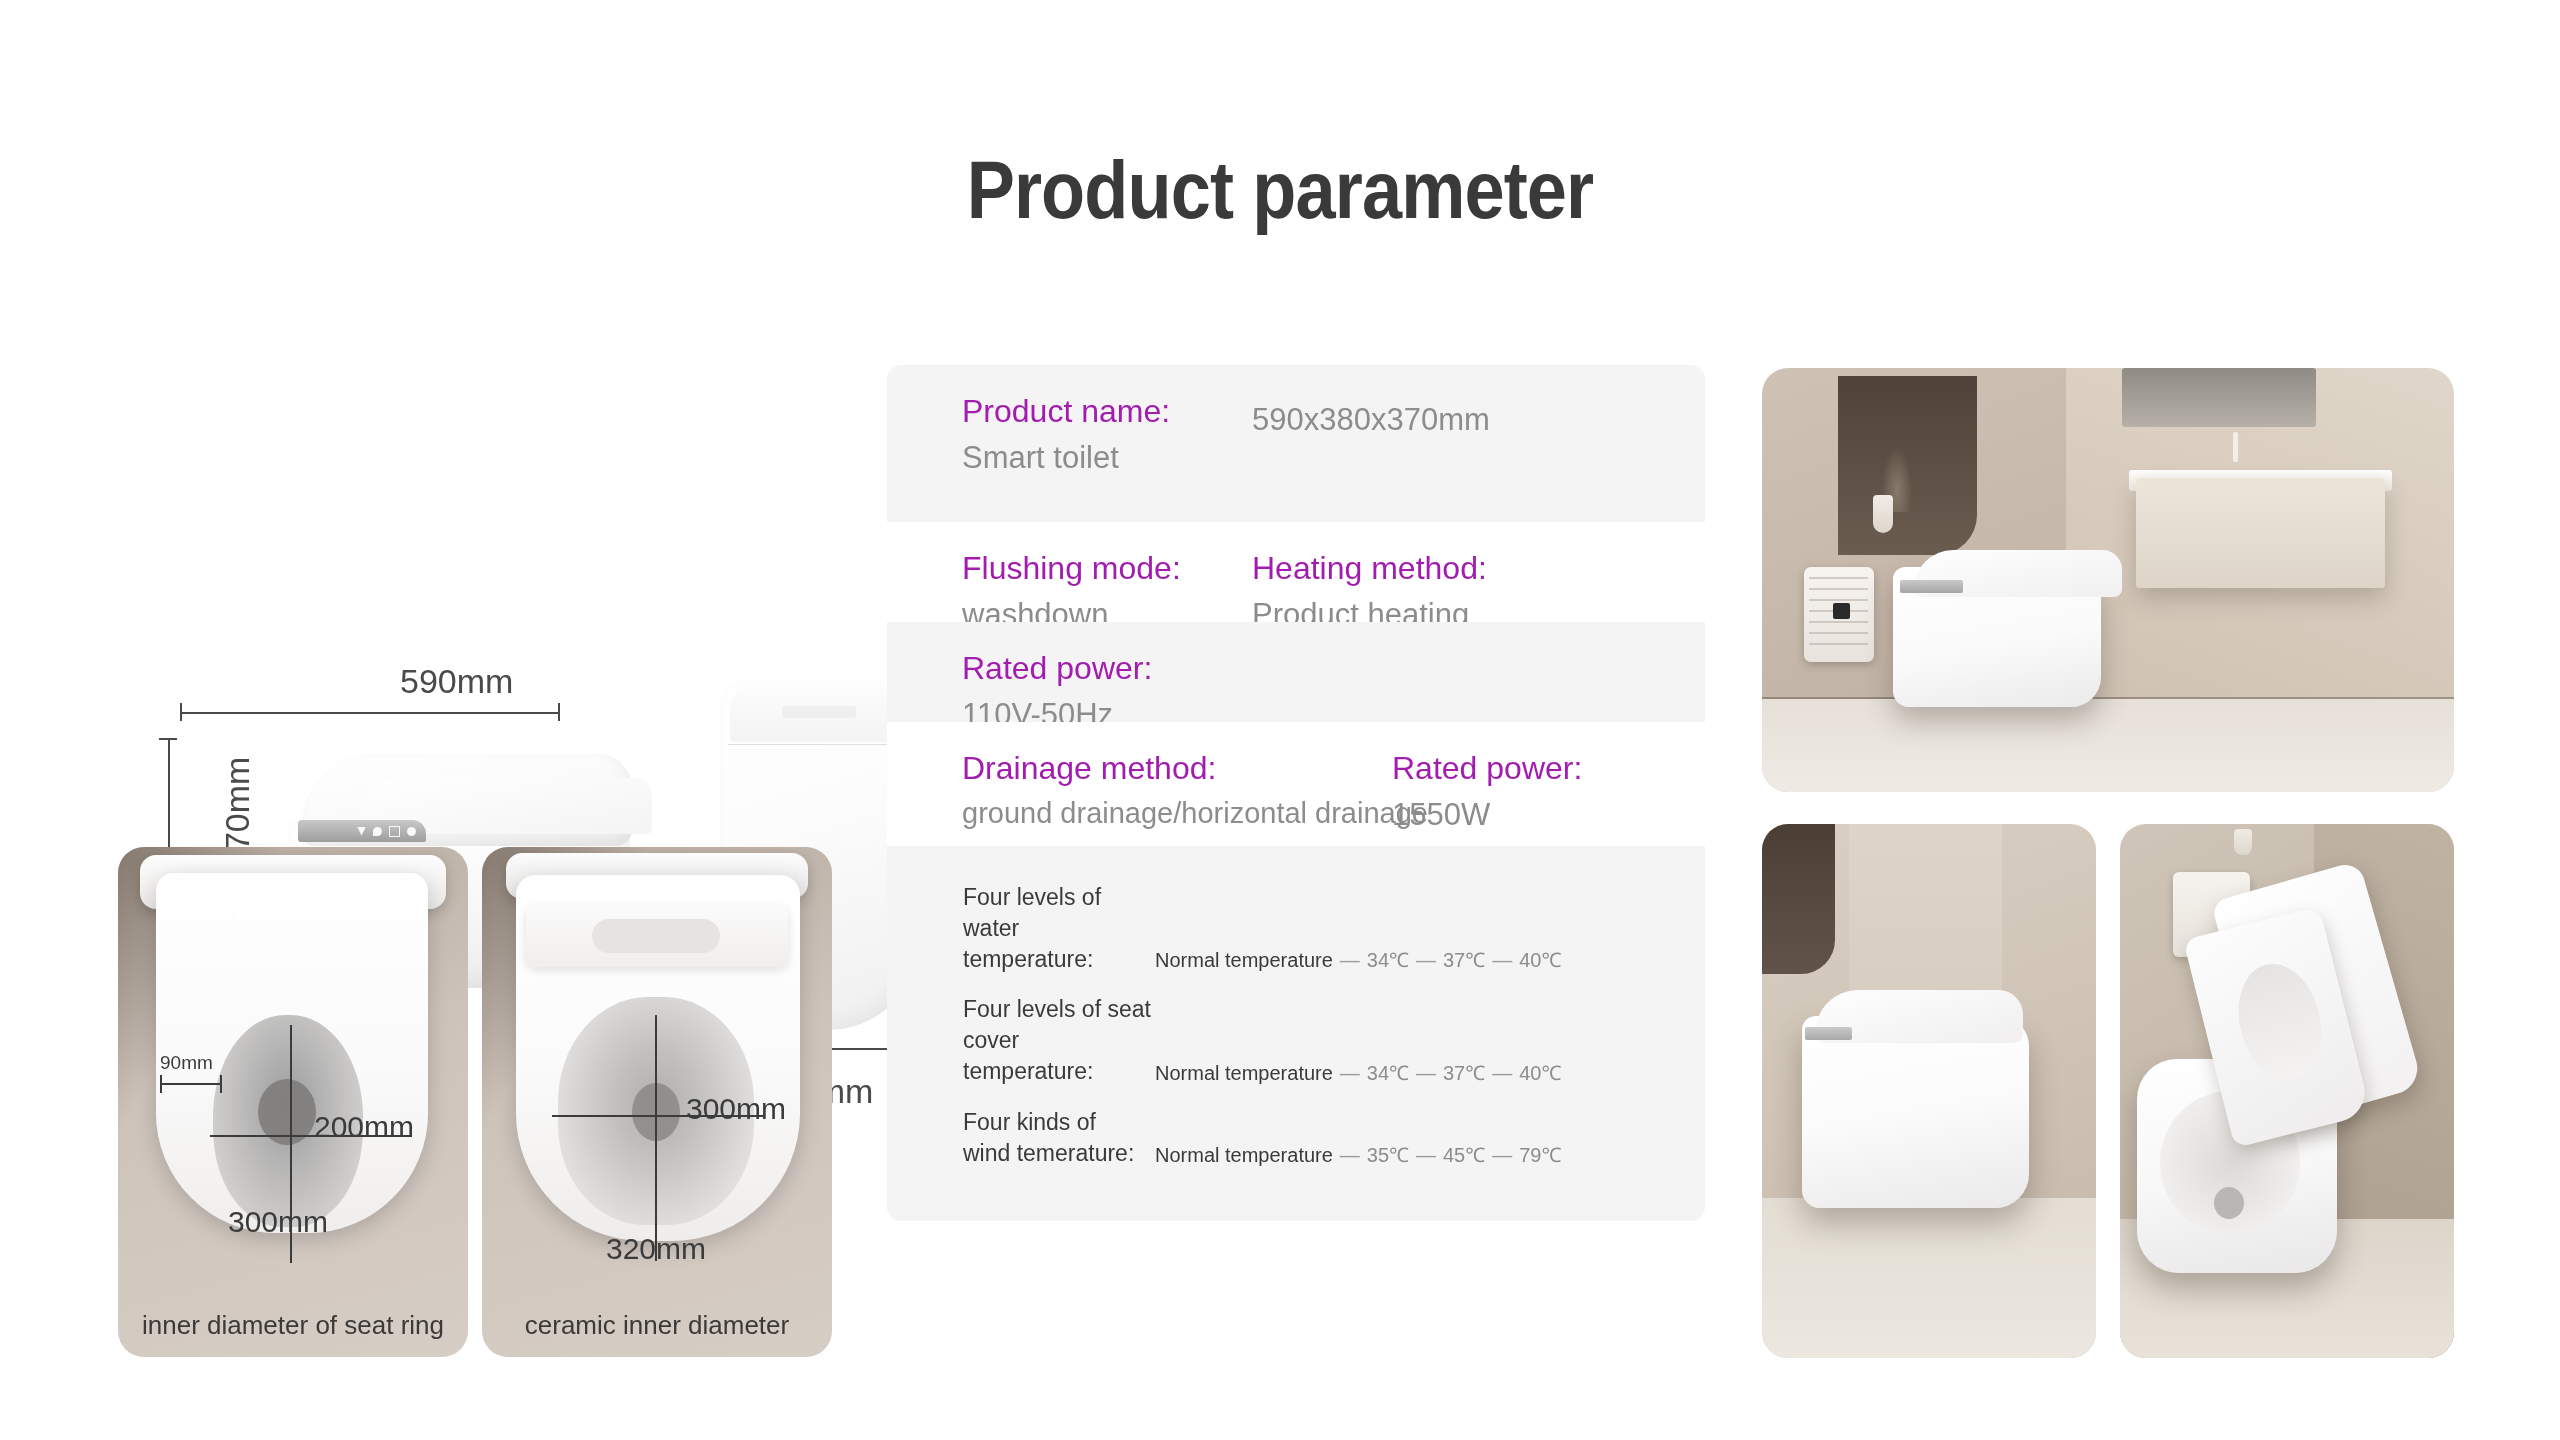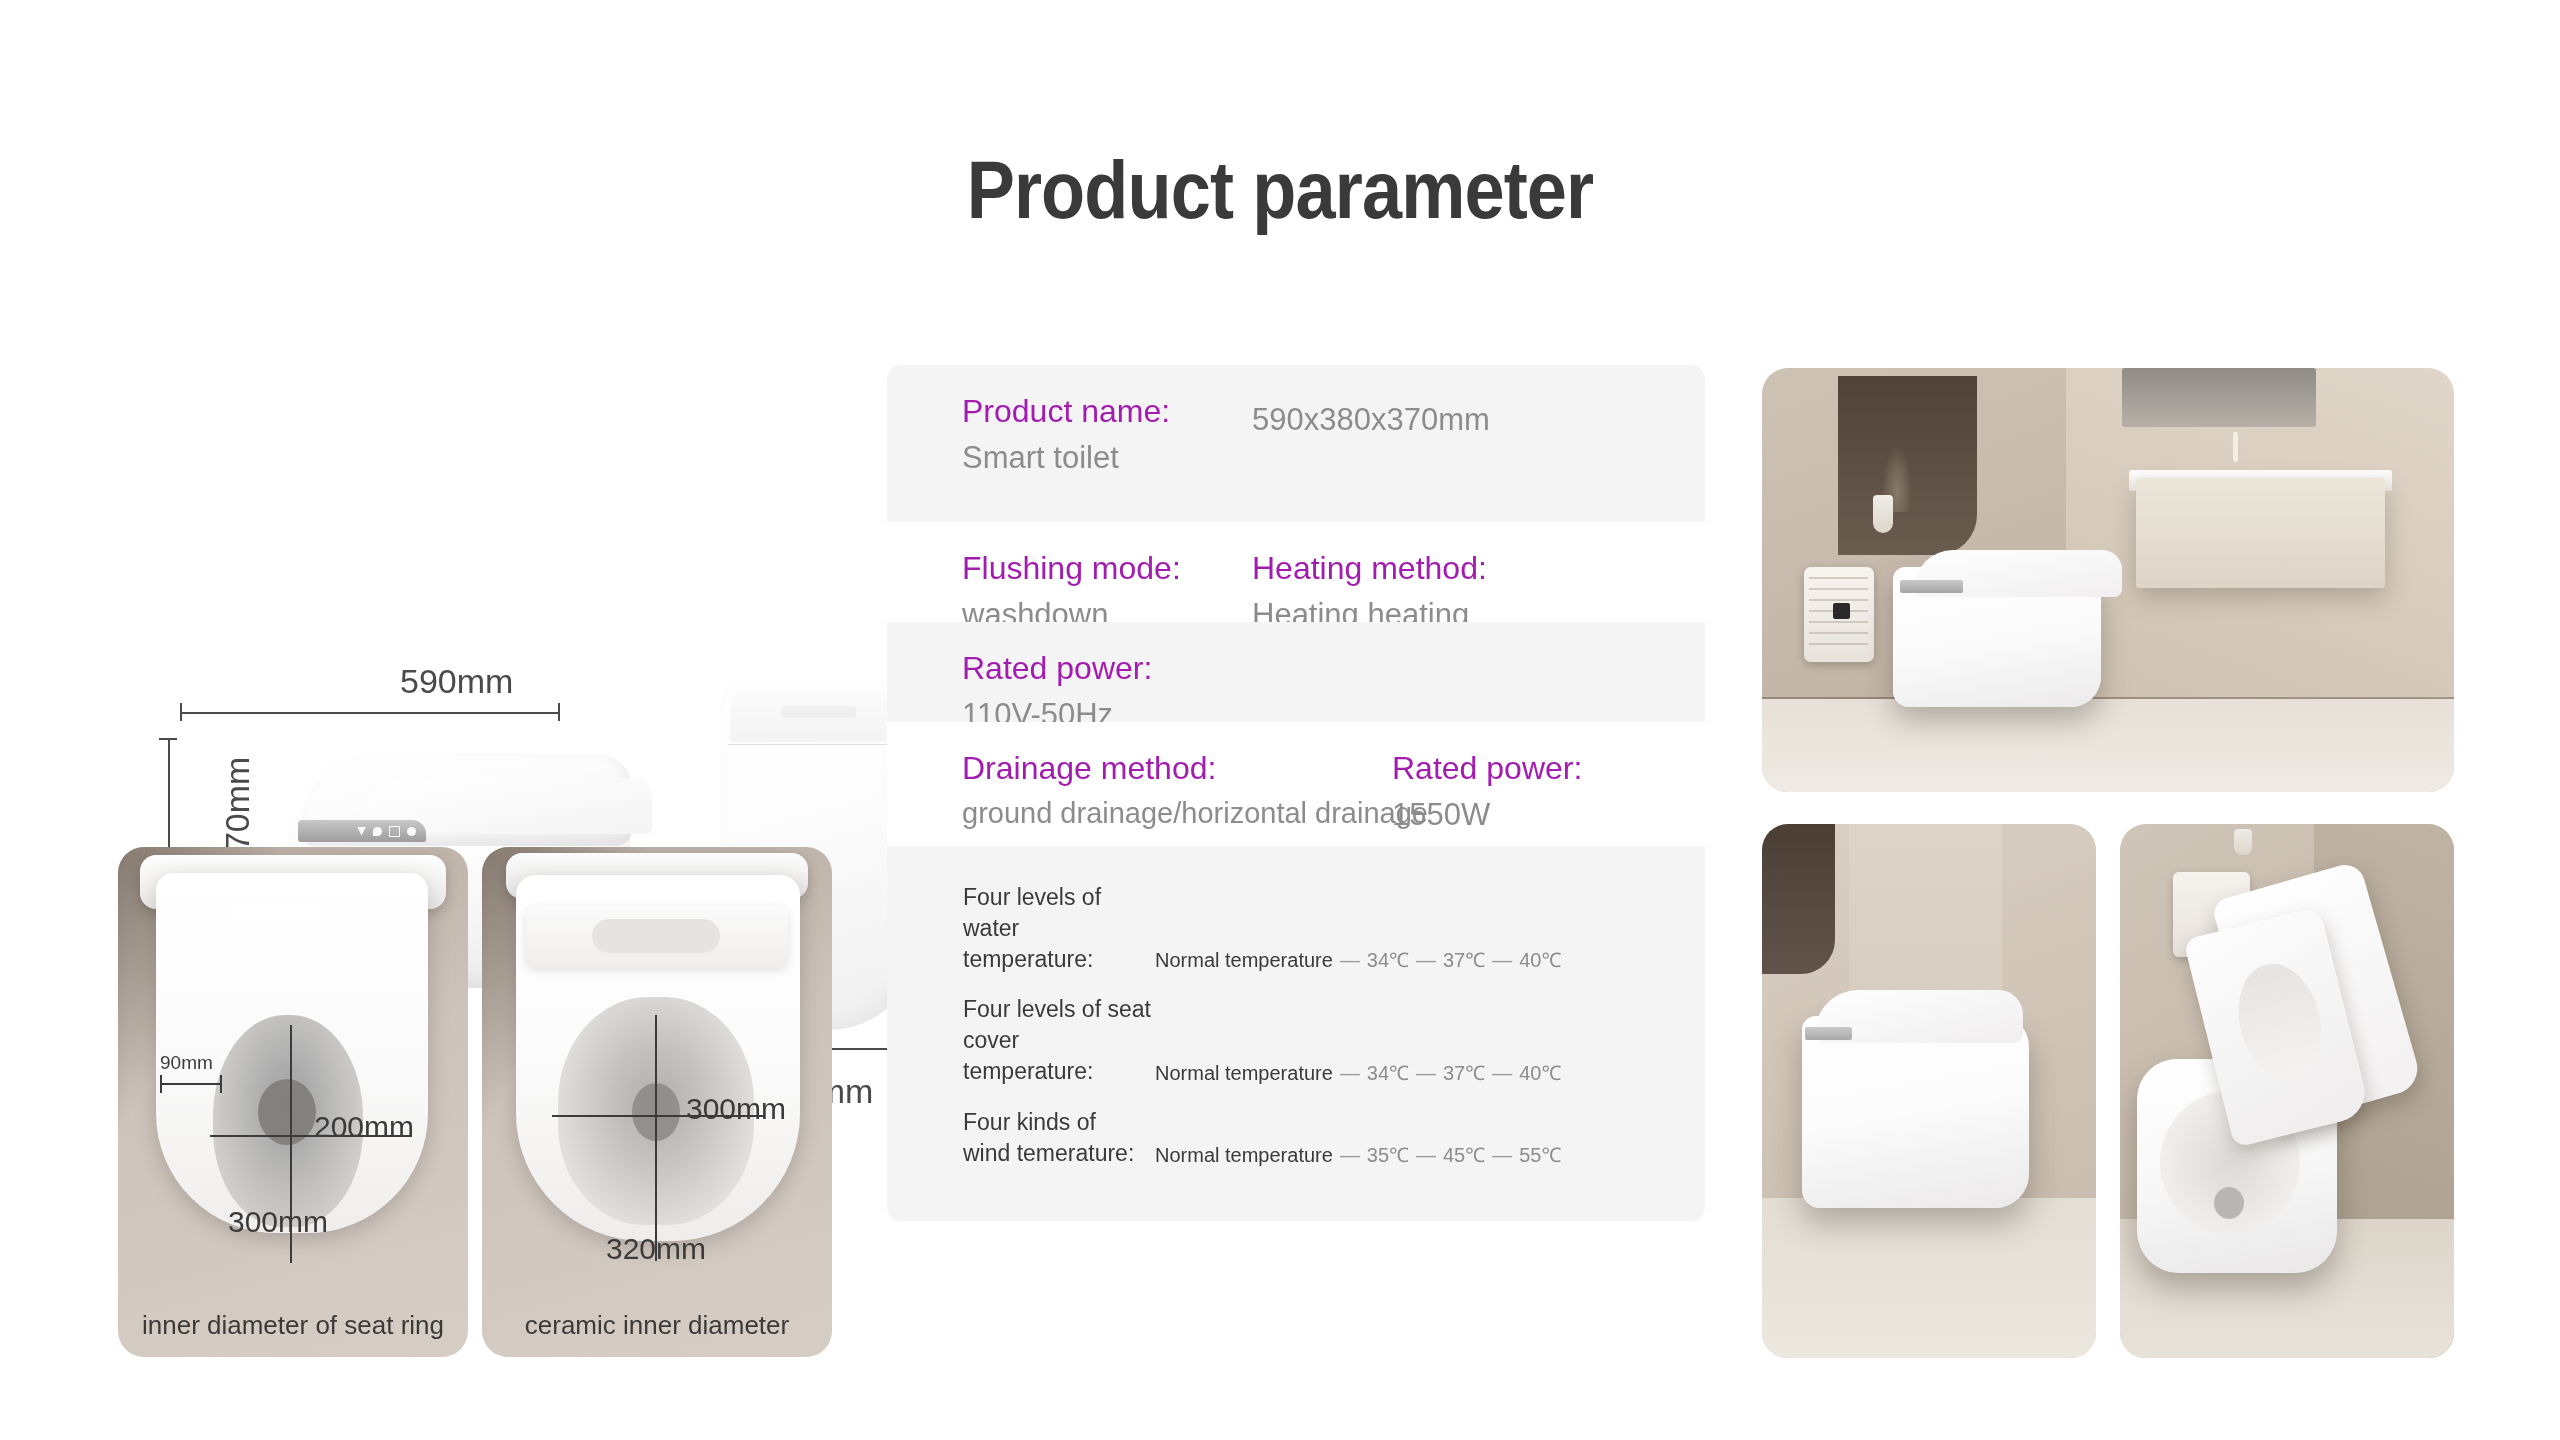--- a/index.html
+++ b/index.html
@@ -469,21 +469,21 @@
       </div>
     </div>
 
     <div class="spec-row white r2">
       <div class="cell c-left">
         <div class="lab">Flushing mode:</div>
         <div class="val">washdown</div>
       </div>
       <div class="cell c-right">
         <div class="lab">Heating method:</div>
-        <div class="val">Heating heating</div>
+        <div class="val">Product heating</div>
       </div>
     </div>
 
     <div class="spec-row gray r3">
       <div class="cell c-left">
         <div class="lab">Rated power:</div>
         <div class="val">110V-50Hz</div>
       </div>
     </div>
 
@@ -519,21 +519,21 @@
           <span>Normal temperature</span><span class="dash">—</span><span class="deg">34℃</span><span class="dash">—</span><span class="deg">37℃</span><span class="dash">—</span><span class="deg">40℃</span>
         </div>
       </div>
 
       <div class="temp-row">
         <div class="temp-name">
           <div>Four kinds of</div>
           <div>wind temerature:</div>
         </div>
         <div class="temp-vals">
-          <span>Normal temperature</span><span class="dash">—</span><span class="deg">35℃</span><span class="dash">—</span><span class="deg">45℃</span><span class="dash">—</span><span class="deg">55℃</span>
+          <span>Normal temperature</span><span class="dash">—</span><span class="deg">35℃</span><span class="dash">—</span><span class="deg">45℃</span><span class="dash">—</span><span class="deg">79℃</span>
         </div>
       </div>
 
     </div>
   </div>
 
   <div class="rp rp-top">
     <div class="scene">
       <div class="wall-l"></div>
       <div class="wall-r"></div>

